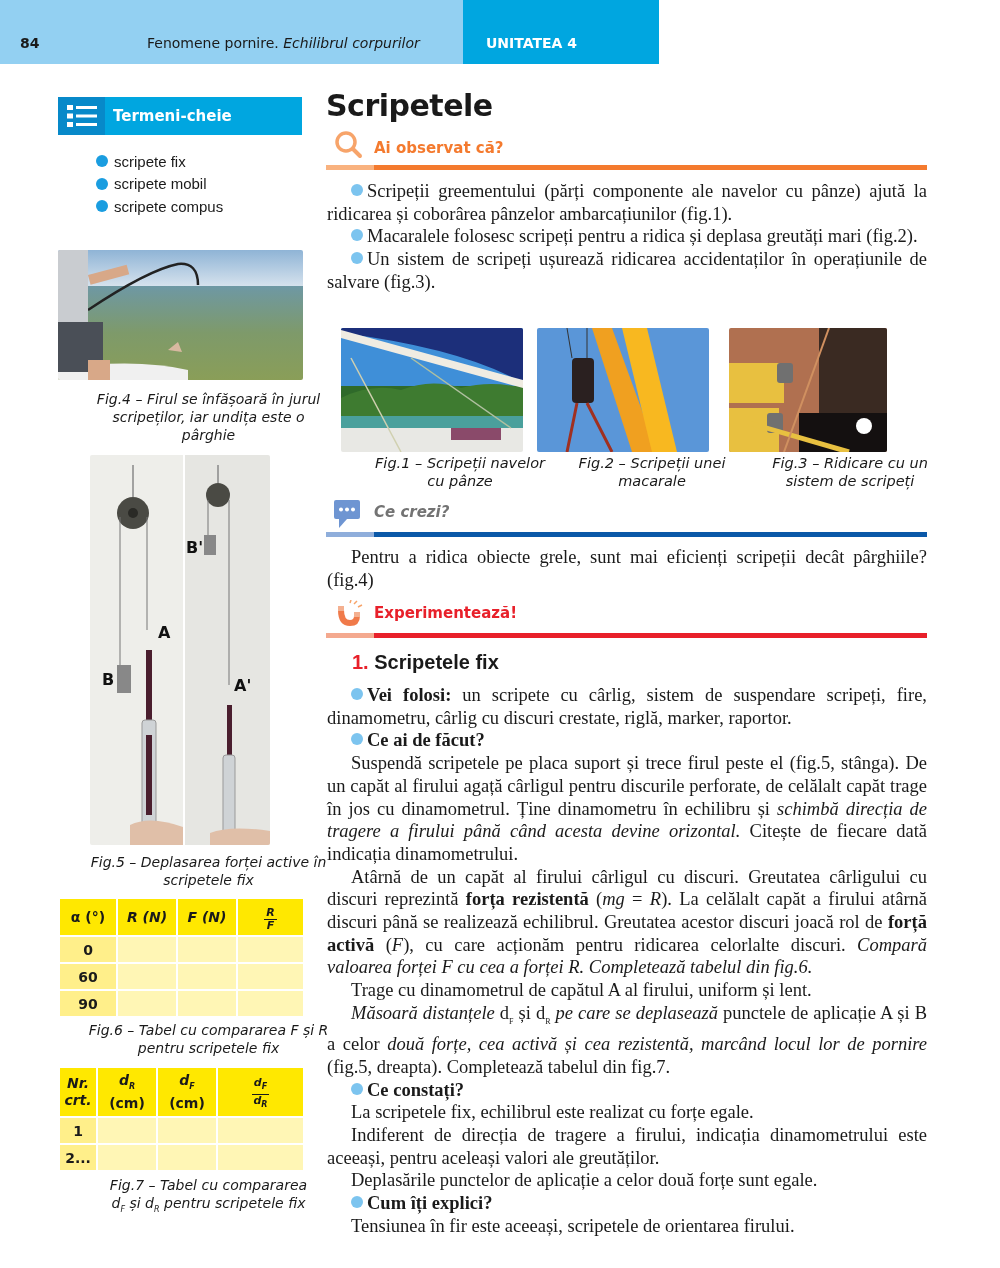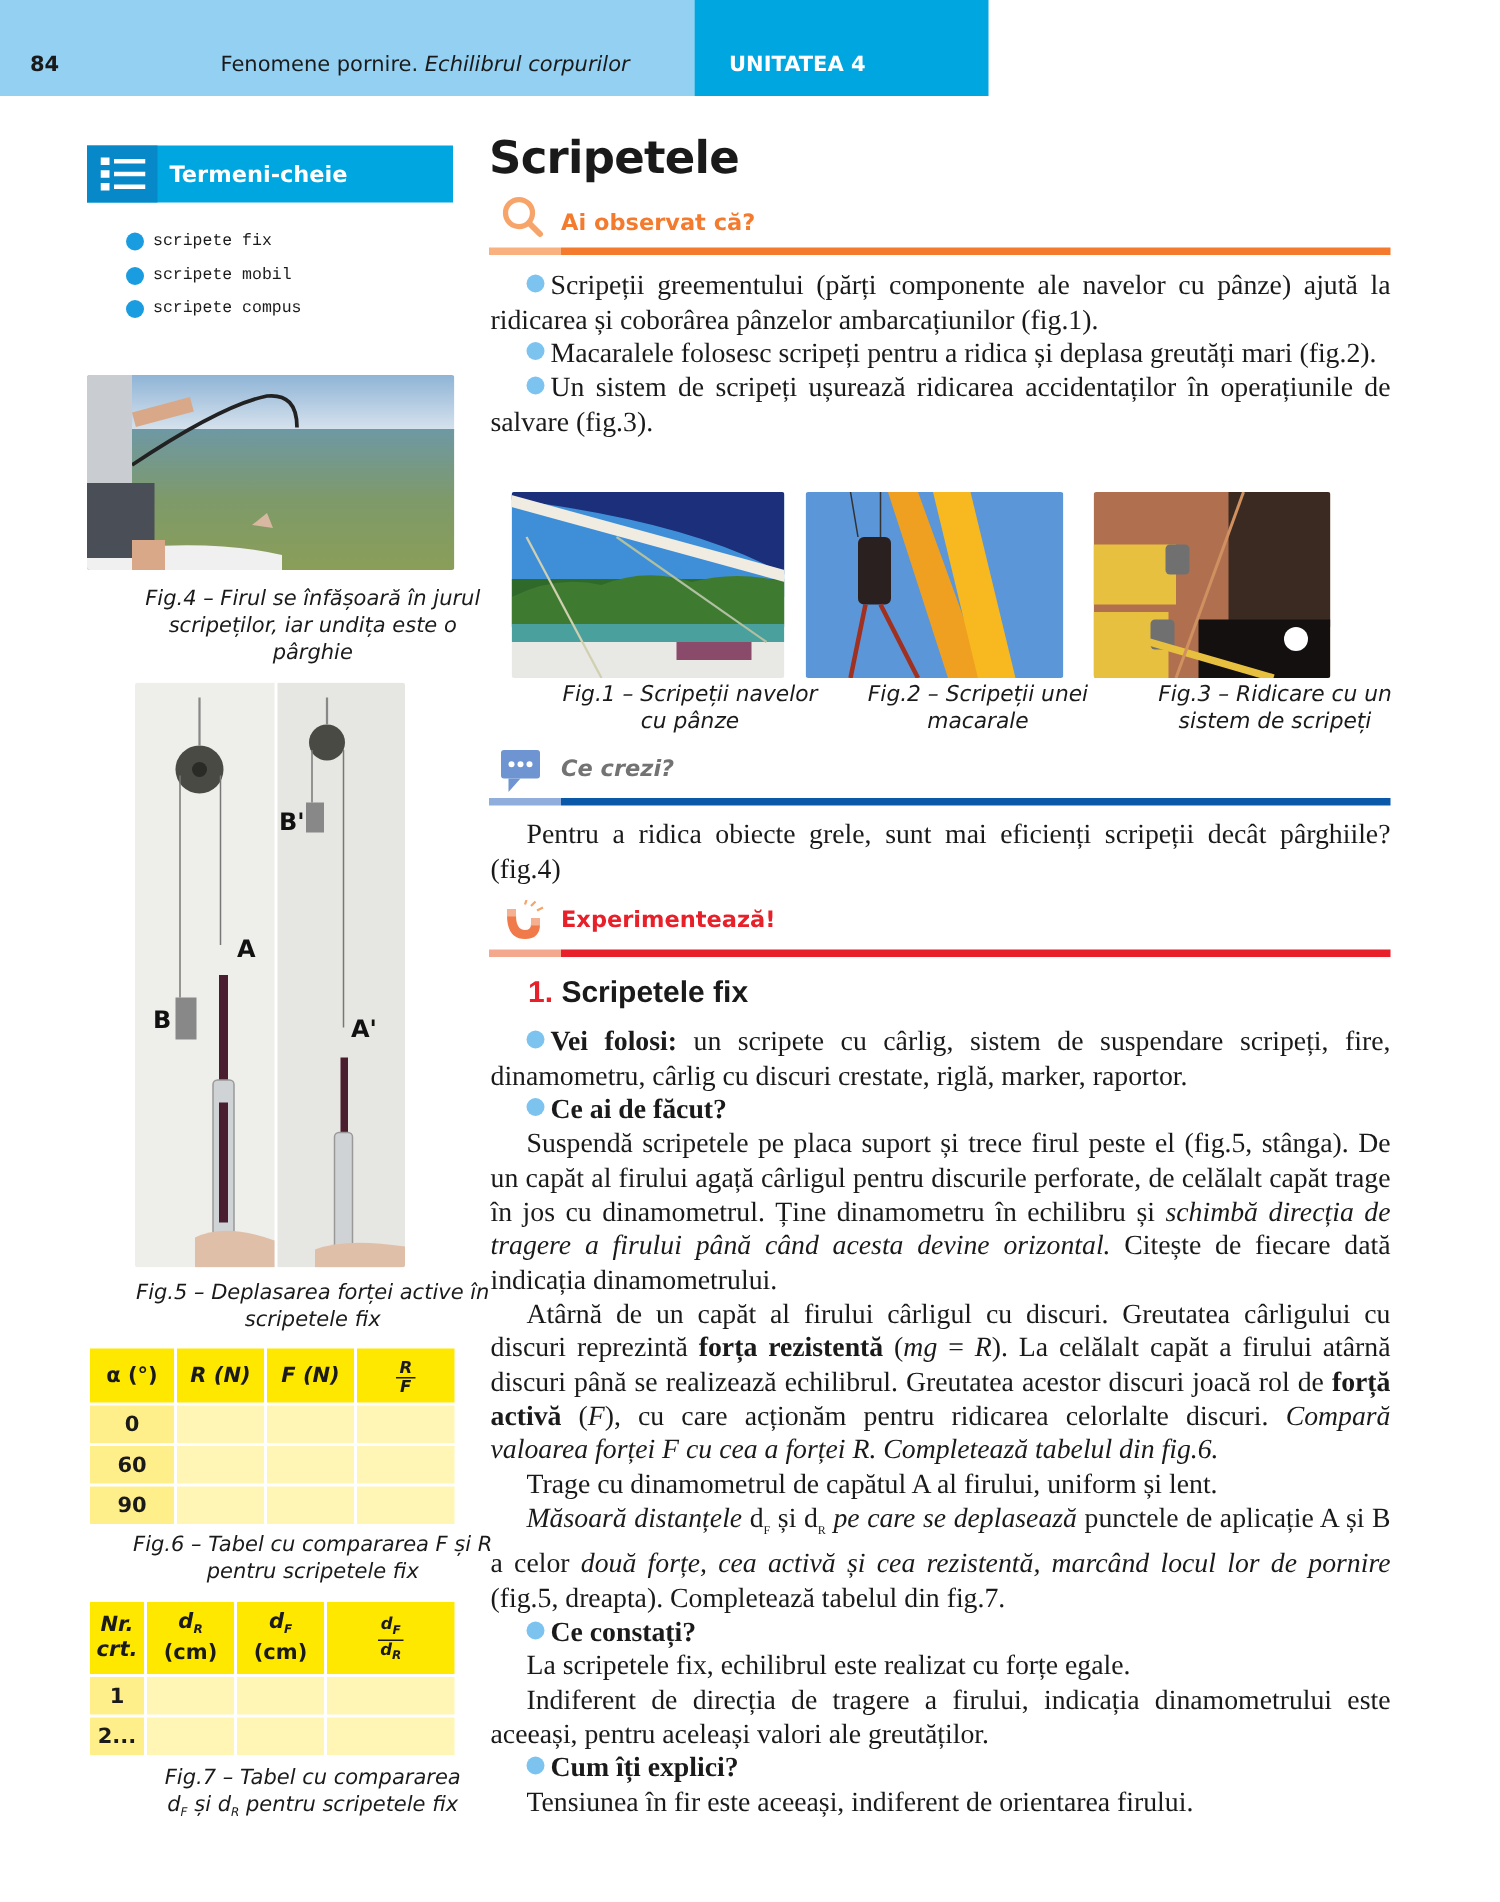--- a/index.html
+++ b/index.html
@@ -9,21 +9,21 @@
   .hdr-right { position:absolute; left:463px; top:0; width:196px; height:64px; background:#00a6e0; }
   .pg-num { position:absolute; left:20px; top:35px; font-family:"DejaVu Sans",sans-serif; font-weight:bold; font-size:14px; color:#1a1a1a; }
   .chapter { position:absolute; left:147px; top:35px; font-family:"DejaVu Sans",sans-serif; font-size:14px; color:#1a1a1a; }
   .chapter i { font-style:italic; }
   .unit { position:absolute; left:486px; top:35px; font-family:"DejaVu Sans",sans-serif; font-weight:bold; font-size:14px; color:#ffffff; }
 
   
   .kt-box { position:absolute; left:58px; top:97px; width:244px; height:38px; background:#00a6e0; }
   .kt-icon { position:absolute; left:0; top:0; width:47px; height:38px; background:#0789c9; display:flex; align-items:center; justify-content:center; }
   .kt-title { position:absolute; left:55px; top:10px; font-family:"DejaVu Sans",sans-serif; font-weight:bold; font-size:15px; color:#ffffff; }
-  .kt-list { position:absolute; left:84px; top:150px; list-style:none; margin:0; padding:0; font-family:Liberation Mono, monospace; font-size:11px; }
+  .kt-list { position:absolute; left:96px; top:150px; list-style:none; margin:0; padding:0; font-family:Liberation Sans, sans-serif; font-size:15px; }
   .kt-list li { height:22.5px; display:flex; align-items:center; }
   .dot { display:inline-block; width:12px; height:12px; border-radius:50%; background:#1a9de0; margin-right:6px; }
 
   
   .photo { position:absolute; border-radius:2px; overflow:hidden; }
   .cap { position:absolute; text-align:center; font-family:"DejaVu Sans",sans-serif; font-style:italic; font-size:14px; line-height:18px; color:#1a1a1a;margin-left:28px; }
 
   
   table.yt { position:absolute; border-collapse:separate; border-spacing:2px; font-family:"DejaVu Sans",sans-serif; font-size:14px; }
   table.yt th { background:#ffe800; font-weight:bold; text-align:center; padding:0; }
@@ -304,15 +304,16 @@
 <div class="para" style="top:684px;">
   <p><span class="bul"></span><b>Vei folosi:</b><span> un scripete cu cârlig, sistem de suspendare scripeți, fire, dinamometru, cârlig cu discuri crestate, riglă, marker, raportor.</span></p>
   <p><span class="bul"></span><b>Ce ai de făcut?</b></p>
   <p><span>Suspendă scripetele pe placa suport și trece firul peste el (fig.5, stânga). De un capăt al firului agață cârligul pentru discurile perforate, de celălalt capăt trage în jos cu dinamometrul. Ține dinamometru în echilibru și </span><i>schimbă direcția de tragere a firului până când acesta devine orizontal.</i><span> Citește de fiecare dată indicația dinamometrului.</span></p>
   <p><span>Atârnă de un capăt al firului cârligul cu discuri. Greutatea cârligului cu discuri reprezintă </span><b>forța rezistentă</b><span> (</span><i>mg</i><span> = </span><i>R</i><span>). La celălalt capăt a firului atârnă discuri până se realizează echilibrul. Greutatea acestor discuri joacă rol de </span><b>forță activă</b><span> (</span><i>F</i><span>), cu care acționăm pentru ridicarea celorlalte discuri. </span><i>Compară valoarea forței F cu cea a forței R. Completează tabelul din fig.6.</i></p>
   <p>Trage cu dinamometrul de capătul A al firului, uniform și lent.</p>
   <p><i>Măsoară distanțele </i><span>d</span><sub class="s" style="font-style:normal;">F</sub><span> și </span><span>d</span><sub class="s" style="font-style:normal;">R</sub><i> pe care se deplasează</i><span> punctele de aplicație A și B a celor </span><i>două forțe, cea activă și cea rezistentă, marcând locul lor de pornire</i><span> (fig.5, dreapta). Completează tabelul din fig.7.</span></p>
   <p><span class="bul"></span><b>Ce constați?</b></p>
   <p>La scripetele fix, echilibrul este realizat cu forțe egale.</p>
   <p>Indiferent de direcția de tragere a firului, indicația  dinamometrului este aceeași, pentru aceleași valori ale greutăților.</p>
+  <p>Deplasările punctelor de aplicație a celor două forțe sunt egale.</p>
   <p><span class="bul"></span><b>Cum îți explici?</b></p>
-  <p>Tensiunea în fir este aceeași, indiferent de orientarea firului.</p>
+  <p>Tensiunea în fir este aceeași, scripetele de orientarea firului.</p>
 </div>
 
 </body></html>

